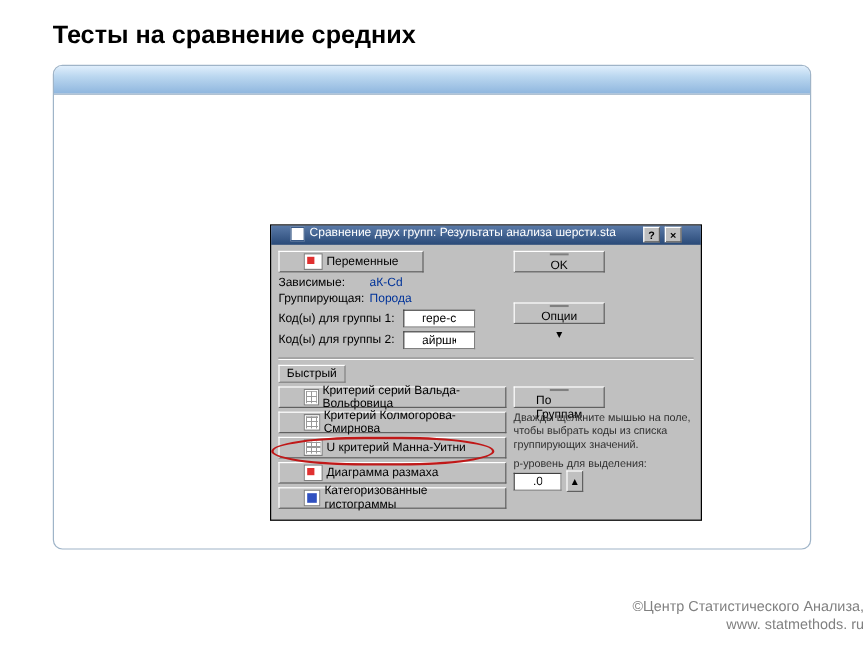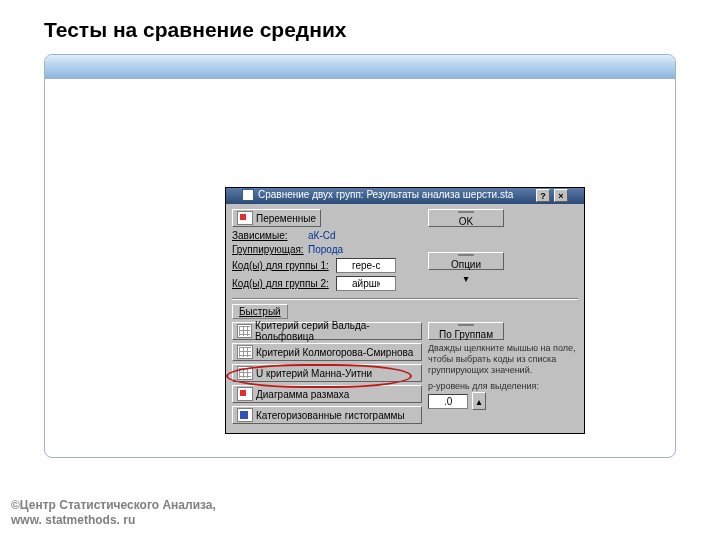--- a/index.html
+++ b/index.html
@@ -88,21 +88,21 @@
   }
   .dlg-body {
     padding: 5px 6px 6px 6px;
   }
   .row { display:flex; align-items:center; gap:4px; margin-bottom:3px; }
   .btn {
     background:#c0c0c0;
     border:1px solid #fff;
     border-right-color:#606060;
     border-bottom-color:#606060;
-    padding:1px 4px;
+    padding:1px 20px;
     font-size:10px;
     cursor:pointer;
     display:inline-flex;
     align-items:center;
     gap:3px;
     height:18px;
   }
   .btn.wide { width: 200px; }
   .btn.right { width: 76px; justify-content:flex-start;flex-direction:column; }
   .glyph {
@@ -110,21 +110,21 @@
     display:inline-block;
     border:1px solid #808080;
     background:#fff;
     position:relative;
   }
   .glyph.red::after{content:"";position:absolute;left:2px;top:2px;width:6px;height:6px;background:#e03030;}
   .glyph.blue::after{content:"";position:absolute;left:2px;top:2px;width:8px;height:8px;background:#3050c0;}
   .glyph.grid::before{content:"";position:absolute;left:1px;top:1px;right:1px;bottom:1px;background:
     repeating-linear-gradient(#999 0 1px, transparent 1px 4px),
     repeating-linear-gradient(90deg,#999 0 1px, transparent 1px 4px);}
-  .lbl { font-size:10px;text-decoration:underline; }
+  .lbl { font-size:10px; }
   .val { color:#003399; font-size:10px; }
   .inp {
     background:#fff;
     border:1px solid #808080;
     border-top-color:#404040;
     border-left-color:#404040;
     height:15px;
     padding:0 15px;
     font-size:10px;
     color:#000;
@@ -140,26 +140,25 @@
   .circled {
     border:2px solid #c01818;
     border-radius:50%/60%;
     padding:0;
     position:absolute;
     pointer-events:none;
   }
   .footer {
     position:absolute;
     bottom:12px;
-    left:11px; right:0;
-    text-align:left;
+    left:0; right:0;
+    text-align:right;
     font-size:12px;
     color:#808080;
     line-height:1.25;
-    font-weight:bold;
   }
 </style>
 </head>
 <body>
 
 <div class="slide">
   <h1 class="title">Тесты на сравнение средних</h1>
 
   <div class="panel">
     <div class="panel-header"></div>

